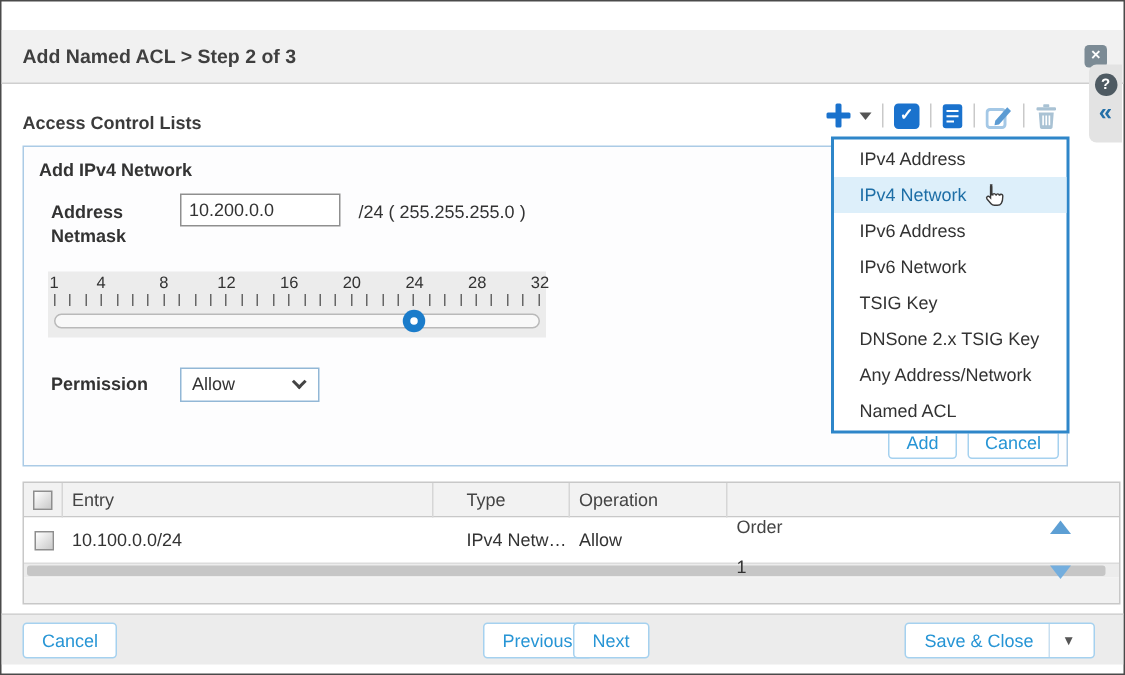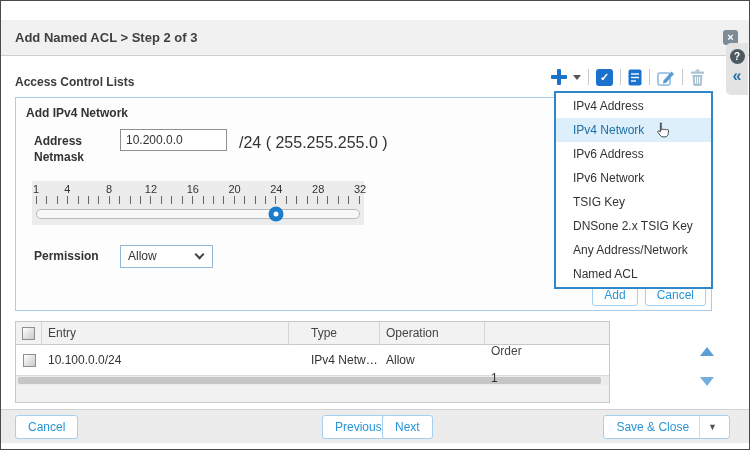--- a/index.html
+++ b/index.html
@@ -27,21 +27,21 @@
   .plus-icon::after { content: ""; position: absolute; left: 6px; top: 0; width: 4px; height: 16px; background: #1a72cd; border-radius: 1px; }
   .caret-down { width: 0; height: 0; border-left: 4px solid transparent; border-right: 4px solid transparent; border-top: 5px solid #555; margin-left: 6px; cursor: pointer; }
   .check-icon { width: 17px; height: 17px; background: #1a72cd; border-radius: 3px; color: #fff; font-size: 11px; font-weight: bold; text-align: center; line-height: 17px; cursor: pointer; }
   .icon-svg { display: block; cursor: pointer; }
 
   
   .panel { position: absolute; left: 14px; top: 96px; width: 697px; height: 214px; border: 1px solid #abcbe6; background: #fdfdfe; }
   .panel-title { position: absolute; left: 10px; top: 8px; font-size: 12px; font-weight: bold; color: #333; }
   .form-label { position: absolute; font-size: 12px; font-weight: bold; color: #333; }
   .addr-input { position: absolute; left: 104px; top: 31px; width: 107px; height: 22px; border: 1px solid #8f8f8f; font-family: "Liberation Sans", sans-serif; font-size: 12px; color: #333; padding: 0 5px; background: #fff; }
-  .addr-suffix { position: absolute; left: 223px; top: 36px; font-size: 16px; color: #333; }
+  .addr-suffix { position: absolute; left: 223px; top: 36px; font-size: 12px; color: #333; }
 
   .ruler { position: absolute; left: 16px; top: 83px; width: 332px; height: 44px; background: #ececec; }
   .tick-labels { position: relative; height: 13px; margin: 2px 4px 0; font-size: 11px; color: #333; }
   .tick-labels span { position: absolute; transform: translateX(-50%); }
   .ticks { display: flex; justify-content: space-between; margin: 0 4px; height: 8px; }
   .ticks i { width: 1px; height: 8px; background: #666; }
   .track { position: relative; margin: 5px 4px 0; height: 10px; border: 1px solid #b9b9b9; border-radius: 5px; background: #f8f8f8; }
   .slider-handle { position: absolute; top: 50%; transform: translate(-50%,-50%); width: 15px; height: 15px; border-radius: 50%; background: #1b7cca; cursor: pointer; }
   .slider-handle::after { content: ""; position: absolute; left: 5px; top: 5px; width: 5px; height: 5px; border-radius: 50%; background: #fff; }
 
@@ -52,21 +52,21 @@
   .panel-buttons { position: absolute; right: 5px; top: 186px; display: flex; gap: 7px; }
   .panel-buttons .btn { height: 22px; padding: 0 11px; line-height: 20px; }
 
   
   .menu { position: absolute; left: 553px; top: 90px; width: 159px; background: #fff; border: 2px solid #2e86c9; z-index: 20; padding: 1px 0; }
   .menu-item { position: relative; height: 24px; line-height: 24px; padding-left: 17px; font-size: 12px; color: #333; cursor: pointer; }
   .menu-item.highlighted { background: #ddeffa; color: #1d6ea6; }
   .hand-cursor { position: absolute; right: 40px; top: 4px; }
 
   
-  .table { position: absolute; left: 14px; top: 320px; width: 595px; border: 1px solid #c8c8c8; background: #fff; }
+  .table { position: absolute; left: 14px; top: 320px; width: 732px; border: 1px solid #c8c8c8; background: #fff; }
   .thead { display: flex; height: 23px; background: #f2f2f2; border-bottom: 1px solid #c8c8c8; align-items: center; font-size: 12px; color: #444; }
   .thead .cell { border-right: 1px solid #d6d6d6; height: 23px; line-height: 23px; padding-left: 6px; }
   .col-cb { width: 26px; display: flex; align-items: center; justify-content: center; padding-left: 0 !important; }
   .col-entry { width: 247px; }
   .col-type { width: 75px; margin-left: 16px; }
   .col-op { width: 105px; }
   .col-order { flex: 1; border-right: none !important; margin-top: 36px; }
   .checkbox { width: 13px; height: 13px; border: 1px solid #8e8e8e; background: linear-gradient(135deg, #ffffff 0%, #c9c9c9 100%); cursor: pointer; }
   .trow { display: flex; height: 31px; align-items: center; font-size: 12px; color: #333; background: #fff; border-bottom: 1px solid #dcdcdc; }
   .trow .cell { padding-left: 6px; }

